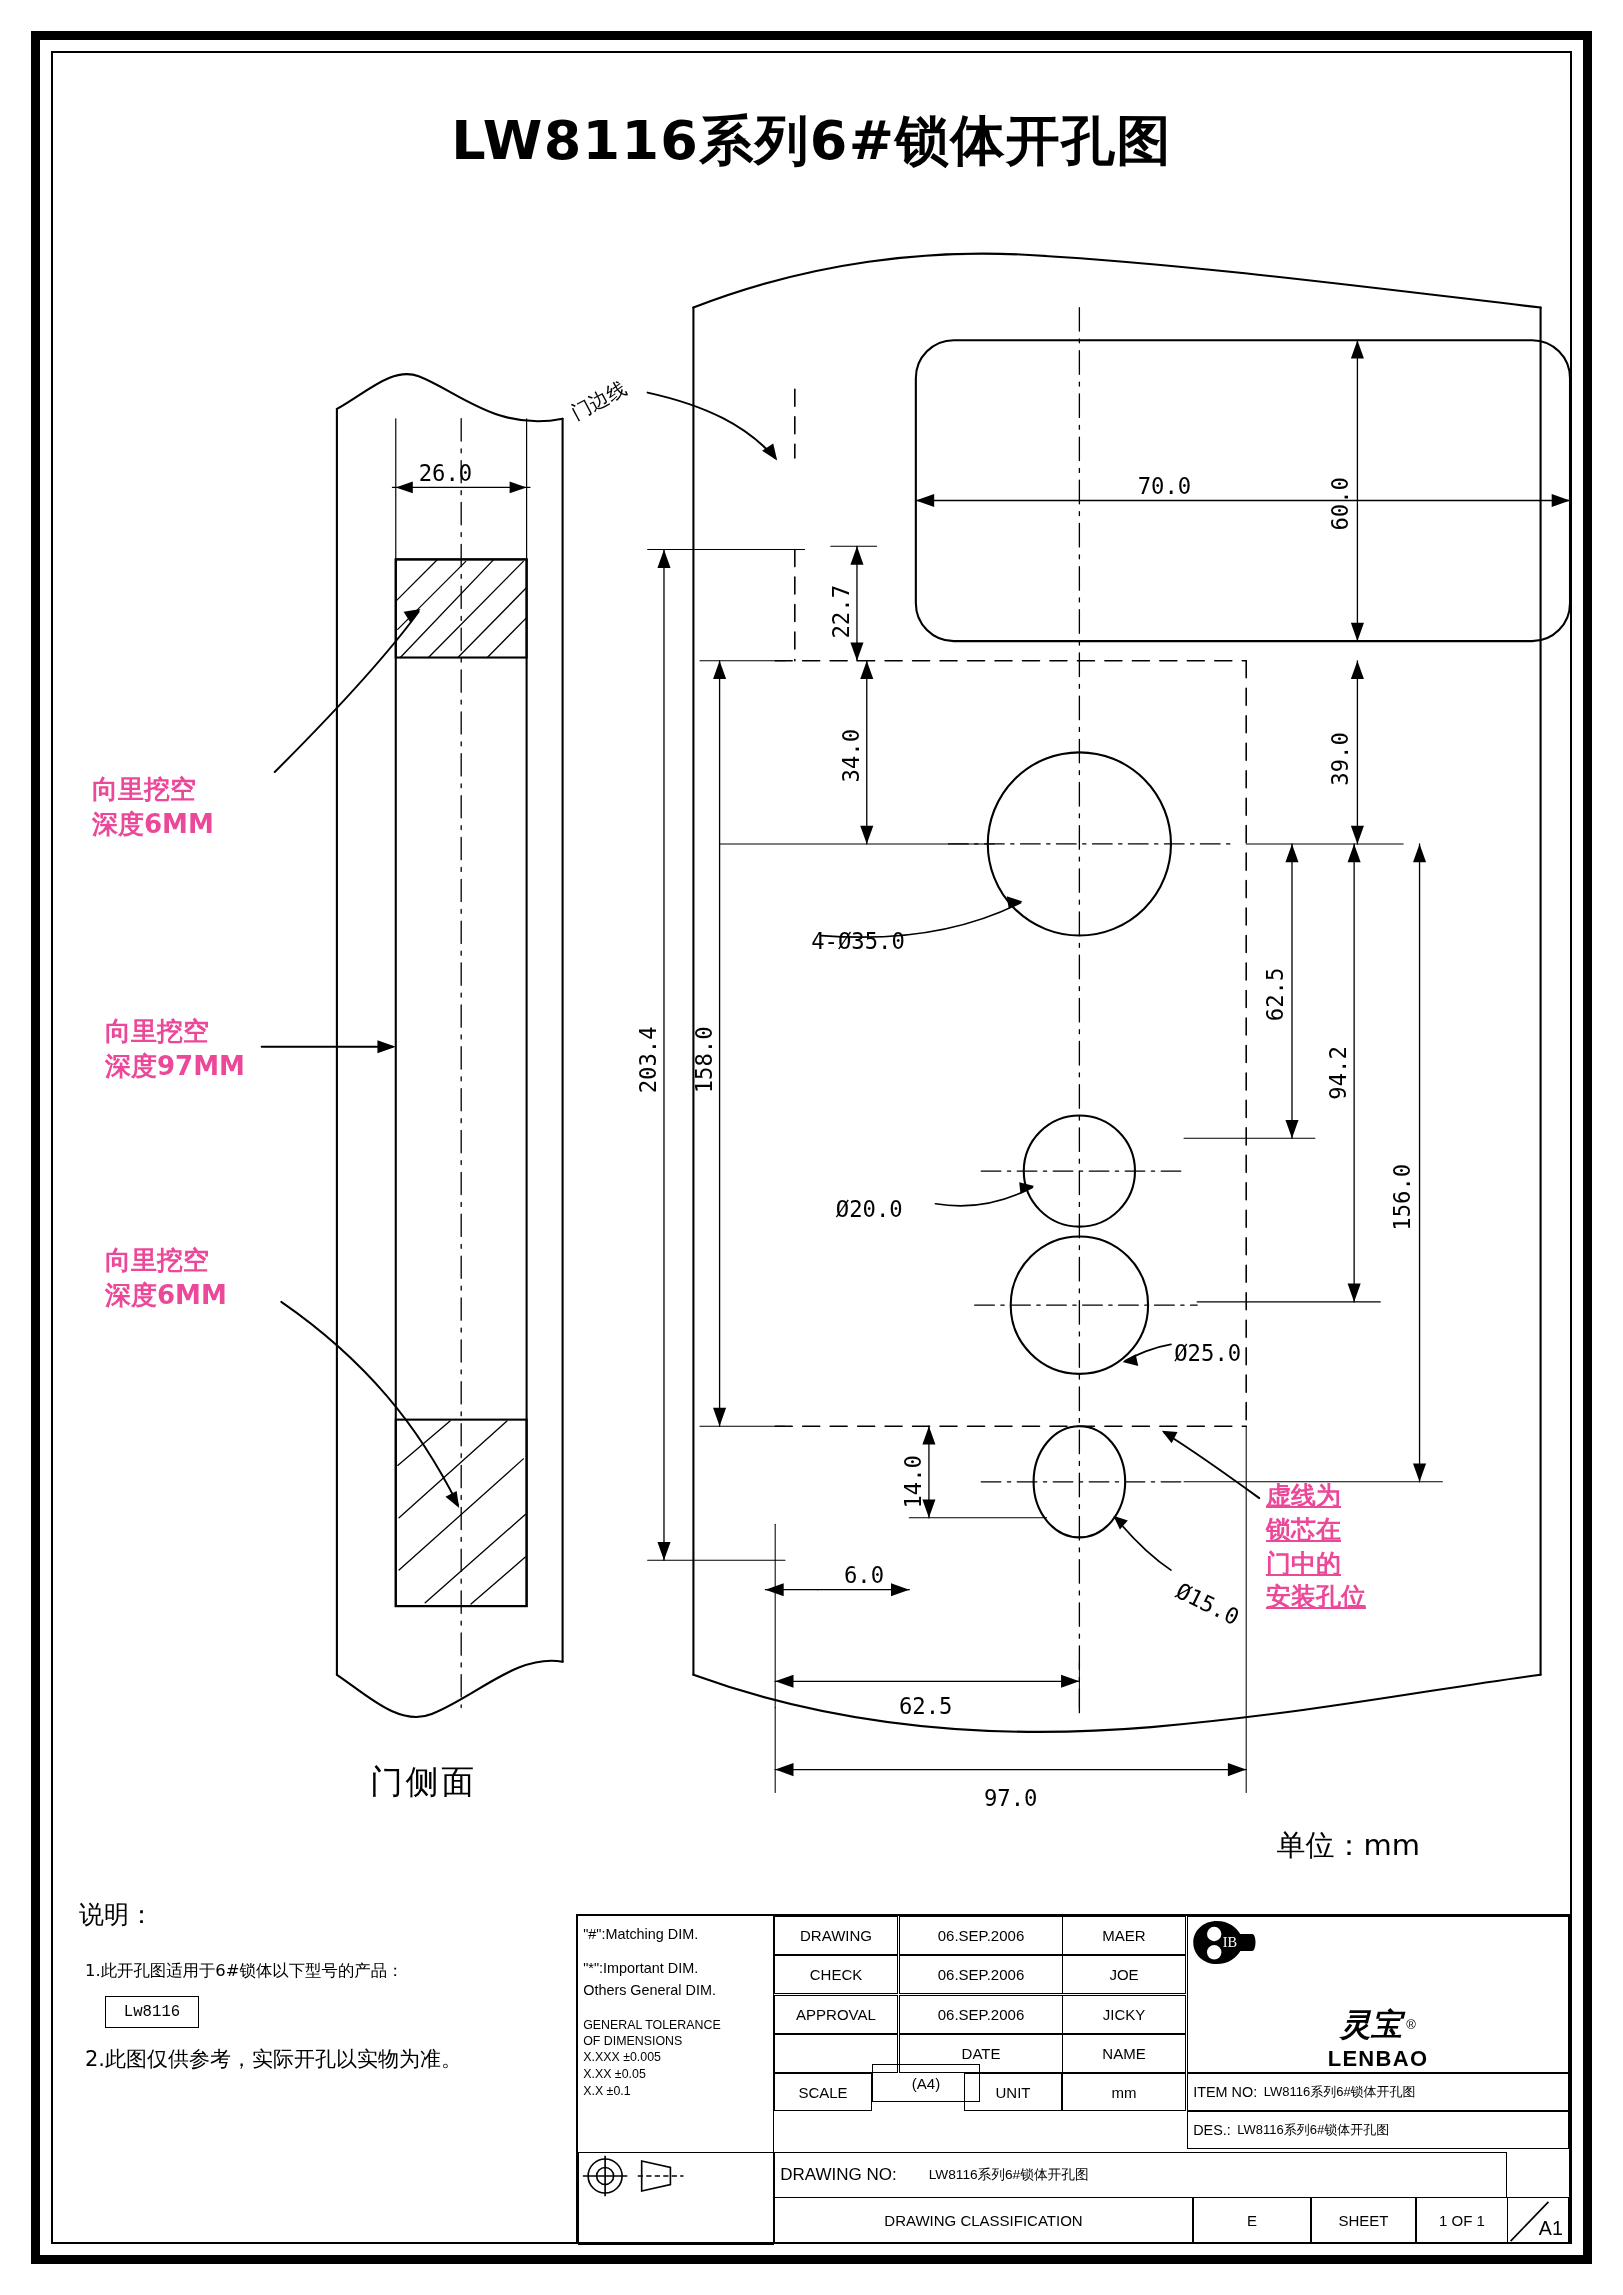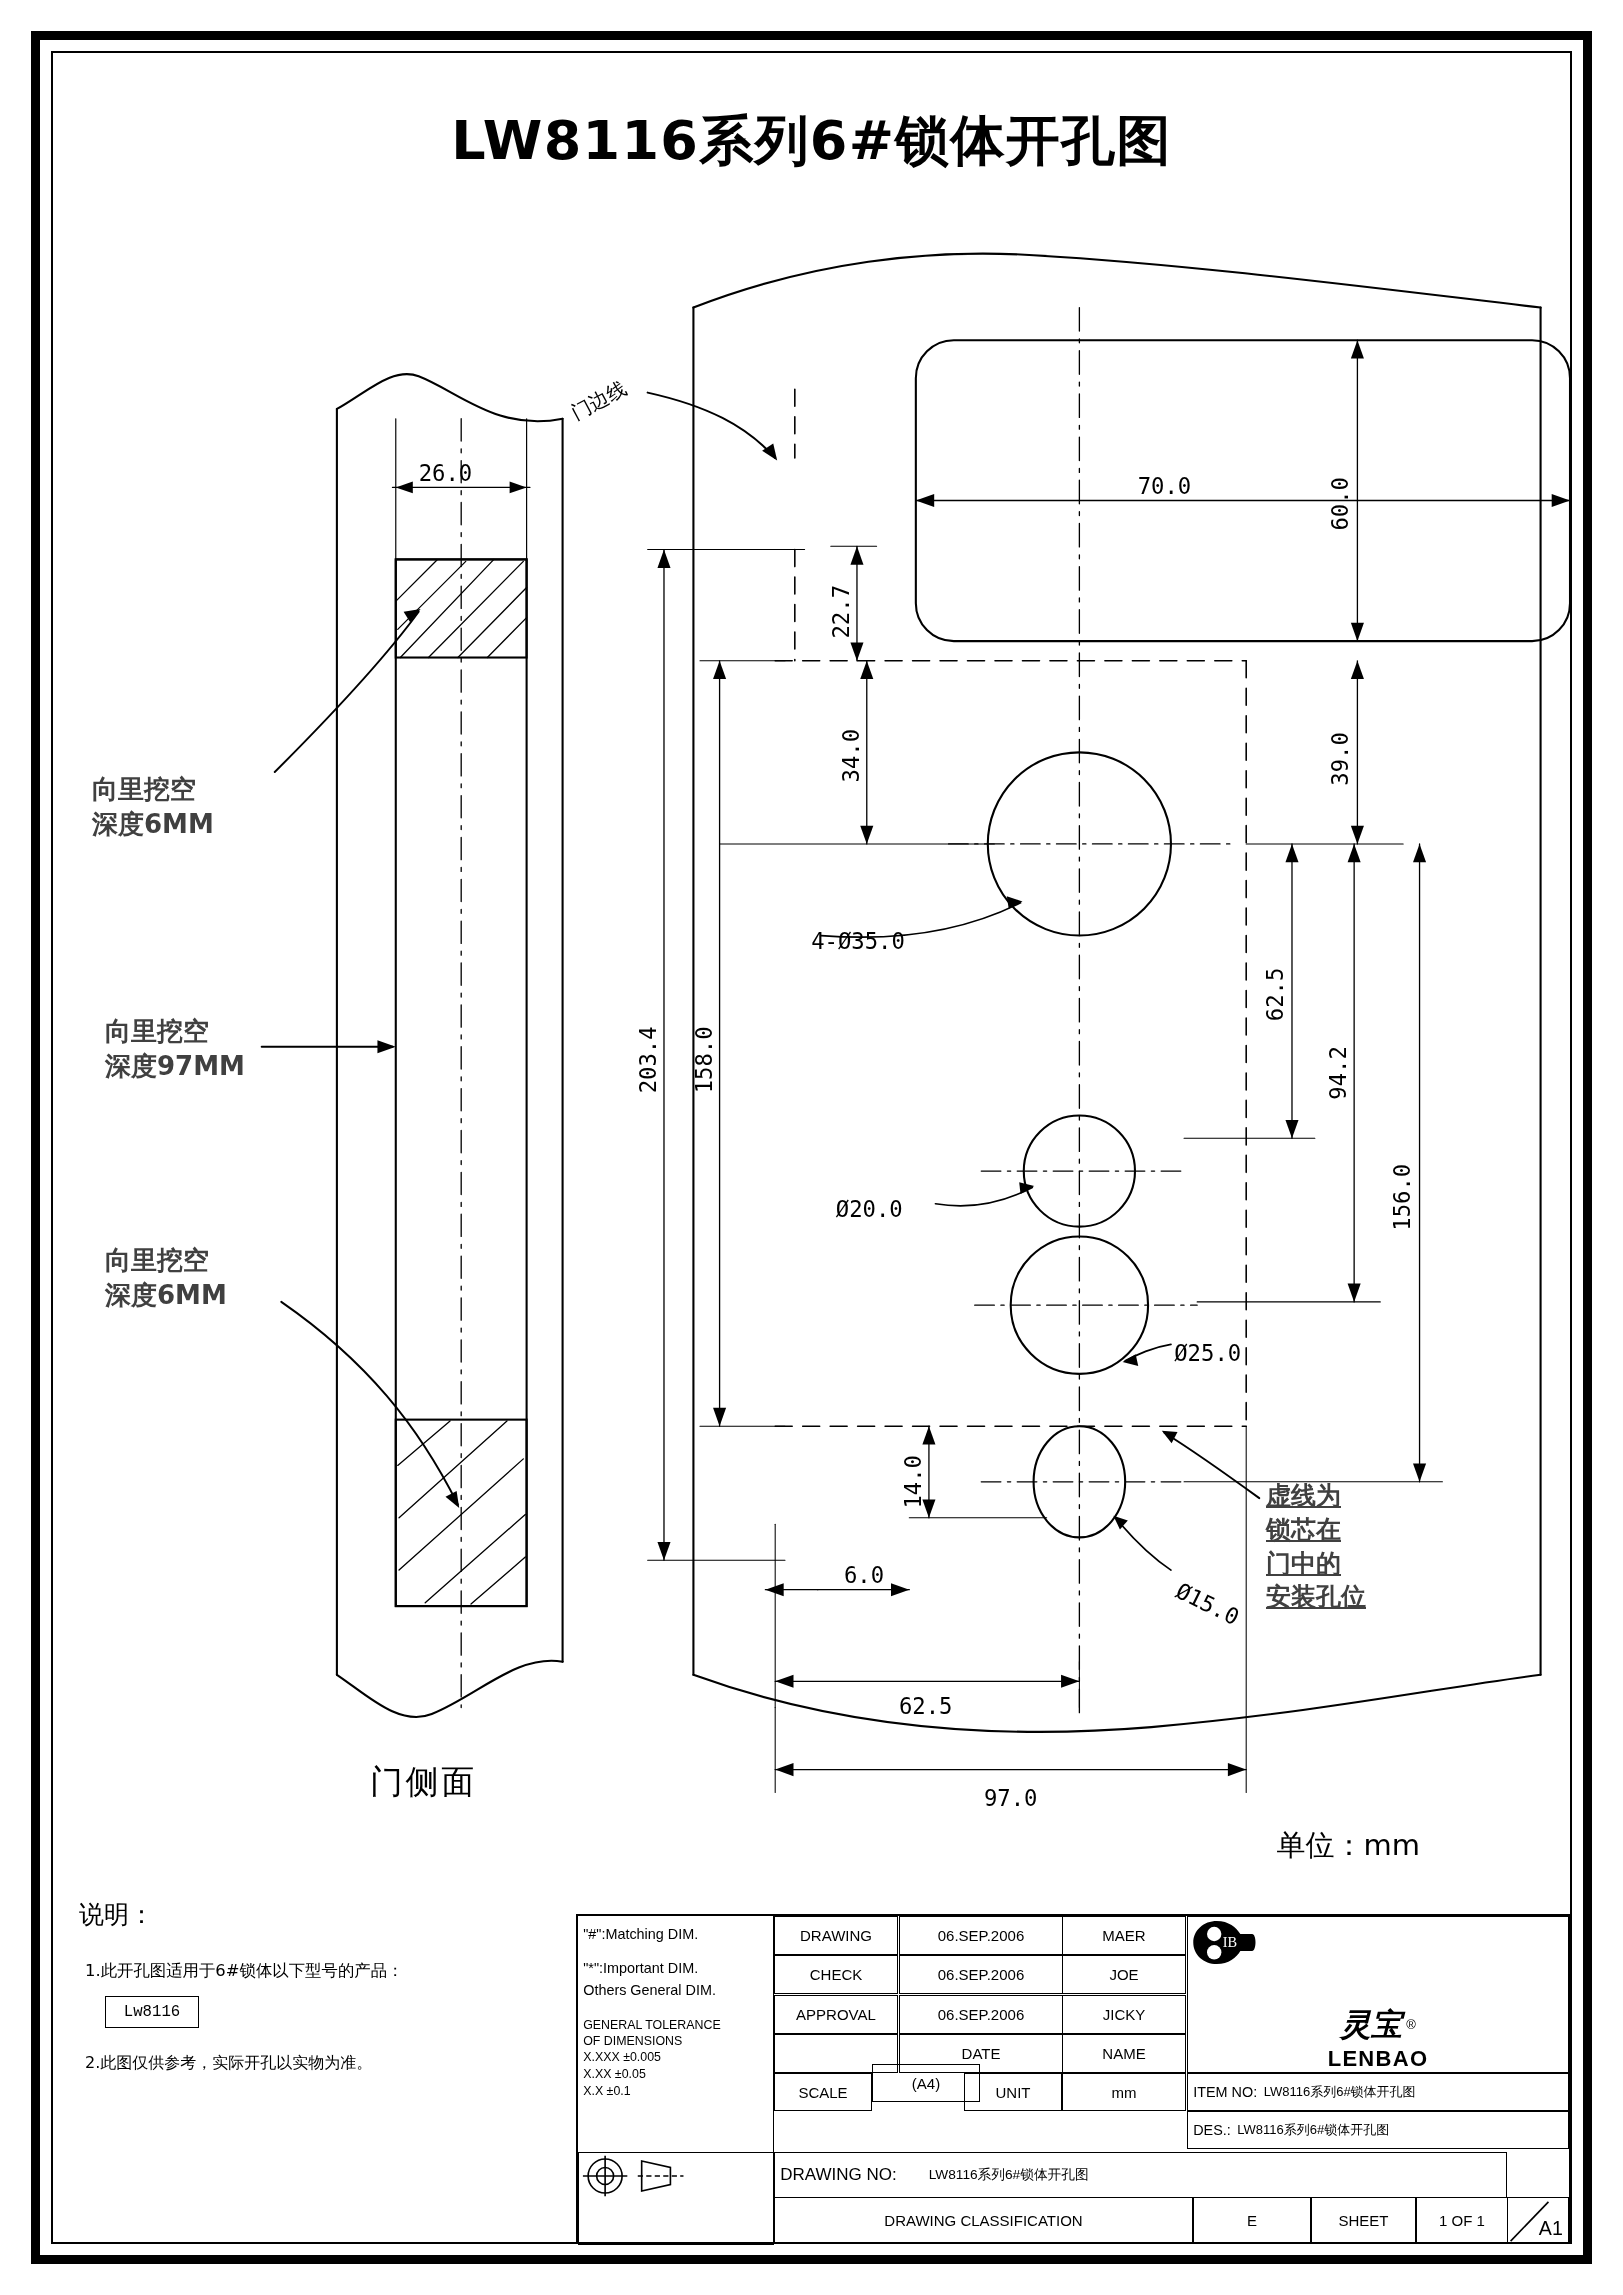--- a/index.html
+++ b/index.html
@@ -15,39 +15,39 @@
                  border:2px solid #000; box-sizing:border-box; }
 
   .title-main { position:absolute; left:0; top:105px; width:1623px; text-align:center;
                 font-size:54px; font-weight:bold; letter-spacing:1.3px;
                 font-family:"DejaVu Sans", sans-serif; }
 
   .unit-note { position:absolute; right:203px; top:1826px; font-size:29px;
                font-family:"DejaVu Sans", sans-serif; }
 
   
-  .red { color:#404040; font-weight:bold; font-family:"DejaVu Sans", sans-serif; }
+  .red { color:#ec4899; font-weight:bold; font-family:"DejaVu Sans", sans-serif; }
   .ann1 { position:absolute; left:92px; top:772px; font-size:26px; line-height:1.35; }
   .ann2 { position:absolute; left:105px; top:1014px; font-size:26px; line-height:1.35; }
   .ann3 { position:absolute; left:105px; top:1243px; font-size:26px; line-height:1.35; }
   .ann4 { position:absolute; left:1266px; top:1479px; font-size:25px; line-height:1.35;text-decoration:underline; }
 
   .side-label { position:absolute; left:370px; top:1760px; font-size:33px;
                 font-family:"DejaVu Sans", sans-serif; letter-spacing:2.6px; }
 
   
   .notes-title { position:absolute; left:79px; top:1898px; font-size:25px;
                  font-family:"DejaVu Sans", sans-serif; }
   .note-1 { position:absolute; left:85px; top:1960px; font-size:16.4px;
             font-family:"DejaVu Sans", sans-serif; }
   .note-model { position:absolute; left:105px; top:1996px; width:92px; height:30px;
                 border:0.7px solid #000; font-size:15.7px; display:flex; align-items:center;
                 justify-content:center; font-family:Liberation Mono, monospace; }
-  .note-2 { position:absolute; left:85px; top:2045px; font-size:16px;
-            font-family:"DejaVu Sans", sans-serif;margin-top:8px; }
+  .note-2 { position:absolute; left:85px; top:2045px; font-size:21px;
+            font-family:"DejaVu Sans", sans-serif; }
 
   
   .tb { position:absolute; left:576px; top:1914px; width:995px; height:330px;
         border:2px solid #000; box-sizing:border-box; }
   .tb div { box-sizing:border-box; }
   .tb-cell { position:absolute; border:1.3px solid #000; display:flex; align-items:center;
              justify-content:center; font-size:15px; text-align:center; }
   .tb-cell.l { justify-content:flex-start; padding-left:5.2px; }
   .tol-box { position:absolute; left:0; top:0; width:196px; height:236px; border-right:1.3px solid #000;
              padding:6.5px 5.2px; font-size:14.4px; line-height:1.55; }

